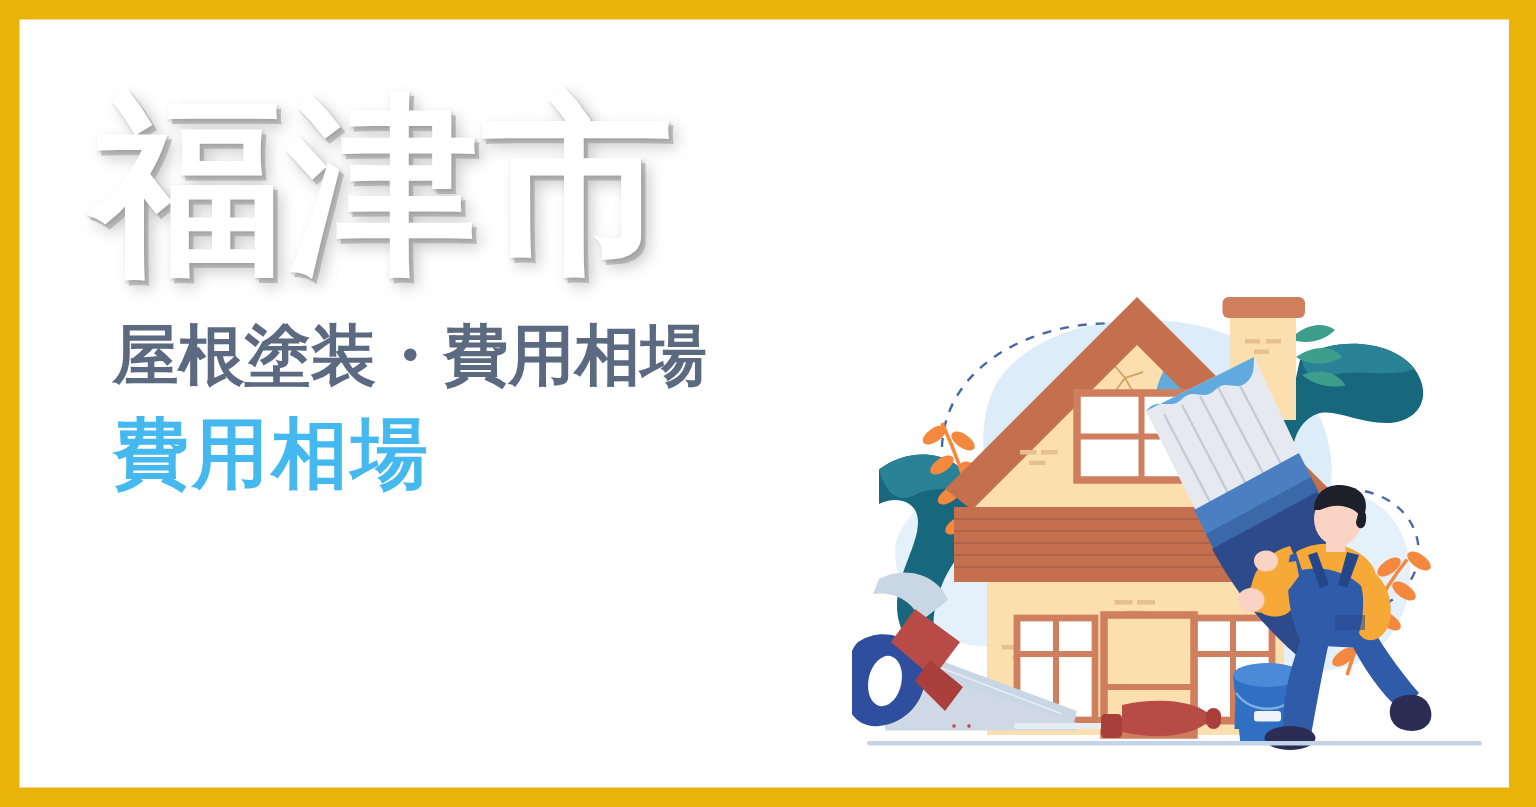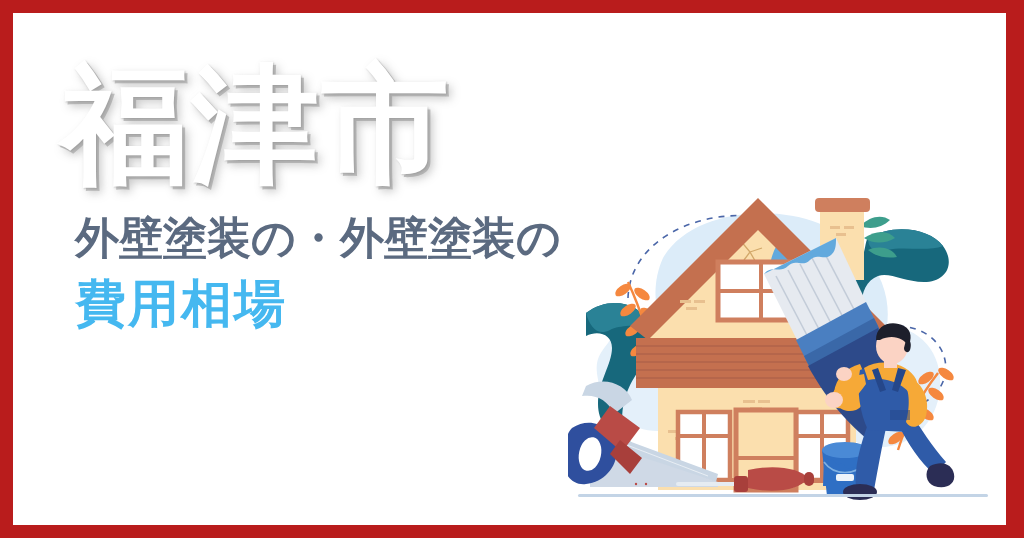--- a/index.html
+++ b/index.html
@@ -8,21 +8,21 @@
     background: #ffffff;
   }
   body {
     font-family: "DejaVu Sans", "Liberation Sans", sans-serif;
   }
   .banner {
     position: relative;
     width: 1024px;
     height: 538px;
     box-sizing: border-box;
-    background: #b91c1c;
+    background: #eab308;
     overflow: hidden;
   }
   .banner-inner {
     position: absolute;
     left: 13px;
     top: 13px;
     width: 993px;
     height: 512px;
     background: #ffffff;
     overflow: hidden;
@@ -81,21 +81,21 @@
   .illustration svg { display:block; width:100%; height:100%; }
 </style>
 </head>
 <body>
 
 <div class="banner">
   <div class="banner-inner">
 
     <div class="text-block">
       <div class="city-title">福津市</div>
-      <div class="sub-line">外壁塗装の・外壁塗装の</div>
+      <div class="sub-line">屋根塗装・費用相場</div>
       <div class="price-line">費用相場</div>
     </div>
 
     <div class="illustration">
       <svg viewBox="0 0 430 330" xmlns="http://www.w3.org/2000/svg">
 
         <g>
           <path d="M95 80 C120 35 200 25 250 45 C310 70 330 120 315 165 C300 210 230 225 175 215 C110 202 70 135 95 80 Z" fill="#dcecf9"></path>
           <path d="M40 165 C60 130 115 125 140 150 C165 175 155 225 120 245 C85 265 40 245 32 210 C26 186 28 180 40 165 Z" fill="#e4f0fa"></path>
           <path d="M300 150 C345 140 375 170 372 210 C369 250 335 275 300 268 C262 260 250 210 265 180 C274 162 286 153 300 150 Z" fill="#e4f0fa"></path>

